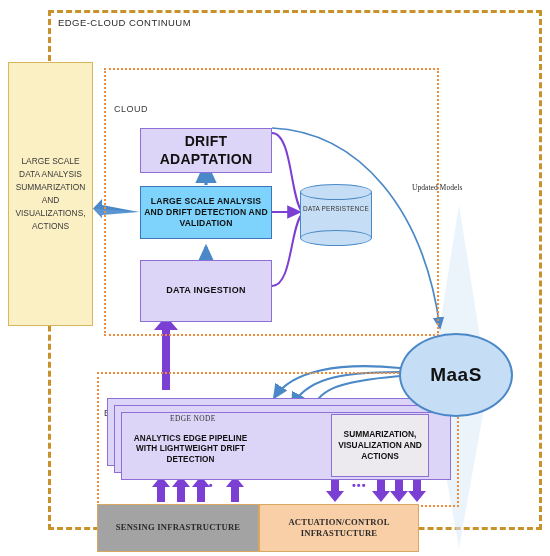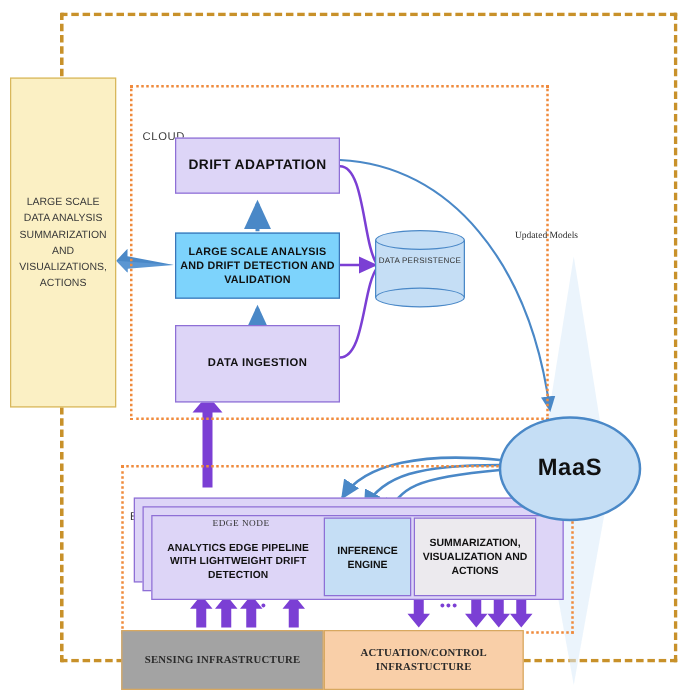--- a/index.html
+++ b/index.html
@@ -40,21 +40,21 @@
 
   
   .box{
     position:absolute;box-sizing:border-box;display:flex;
     align-items:center;justify-content:center;text-align:center;
     font-weight:bold;line-height:1.25;
   }
   .box-lav{background:#ddd5f7;border:1.6px solid #8e6fd6;color:#111;}
   .box-blue{background:#7dd3fc;border:1.6px solid #3a76b8;color:#111;}
 
-  #drift-adaptation{left:140px;top:110px;width:132px;height:45px;font-size:11px;letter-spacing:.3px;}
+  #drift-adaptation{left:140px;top:128px;width:132px;height:45px;font-size:14px;letter-spacing:.3px;}
   #large-scale-analysis{left:140px;top:186px;width:132px;height:53px;font-size:8.6px;letter-spacing:.2px;}
   #data-ingestion{left:140px;top:260px;width:132px;height:62px;font-size:9px;letter-spacing:.3px;}
 
   
   #yellow-panel{
     position:absolute;left:8px;top:62px;width:85px;height:264px;
     background:#fbf0c4;border:1.2px solid #d8b75c;box-sizing:border-box;
     display:flex;align-items:center;justify-content:center;text-align:center;
     font-size:8.4px;line-height:1.55;color:#3a3a3a;padding:4px;
   }
@@ -138,20 +138,21 @@
   }
   #dots-left{left:199px;top:479px;}
   #dots-right{left:352px;top:479px;}
 </style>
 </head>
 <body>
 
 <div id="stage">
 
   <div class="continuum"></div>
+  <div class="continuum-label">EDGE-CLOUD CONTINUUM</div>
 
   <svg id="wires" viewBox="0 0 550 556">
     <defs>
       <marker id="mBlue" markerWidth="8" markerHeight="8" refX="6.4" refY="4" orient="auto">
         <path d="M0,0.6 L7.4,4 L0,7.4 Z" fill="#4a88c7"></path>
       </marker>
       <marker id="mPurple" markerWidth="8" markerHeight="8" refX="6.4" refY="4" orient="auto">
         <path d="M0,0.6 L7.4,4 L0,7.4 Z" fill="#7b3fd4"></path>
       </marker>
     </defs>
@@ -230,21 +231,20 @@
   <div class="updated-models">Updated Models</div>
 
   <div id="maas">MaaS</div>
 
 
   <div class="edge-card" id="edge-card-3"></div>
   <div class="edge-card" id="edge-card-2"></div>
   <div class="edge-card" id="edge-card-1"></div>
   <div class="edge-node-label">EDGE NODE</div>
   <div class="edge-inner" id="analytics-pipeline">ANALYTICS EDGE PIPELINE WITH LIGHTWEIGHT DRIFT DETECTION</div>
-  <div class="edge-inner" id="inference-engine">INFERENCE ENGINE</div>
   <div class="edge-inner" id="summarization">SUMMARIZATION, VISUALIZATION AND ACTIONS</div>
 
   <div class="dots-glyph" id="dots-left">•••</div>
   <div class="dots-glyph" id="dots-right">•••</div>
 
   <div class="infra" id="sensing-infrastructure">SENSING INFRASTRUCTURE</div>
   <div class="infra" id="actuation-infrastructure">ACTUATION/CONTROL INFRASTUCTURE</div>
 
 </div>
 

